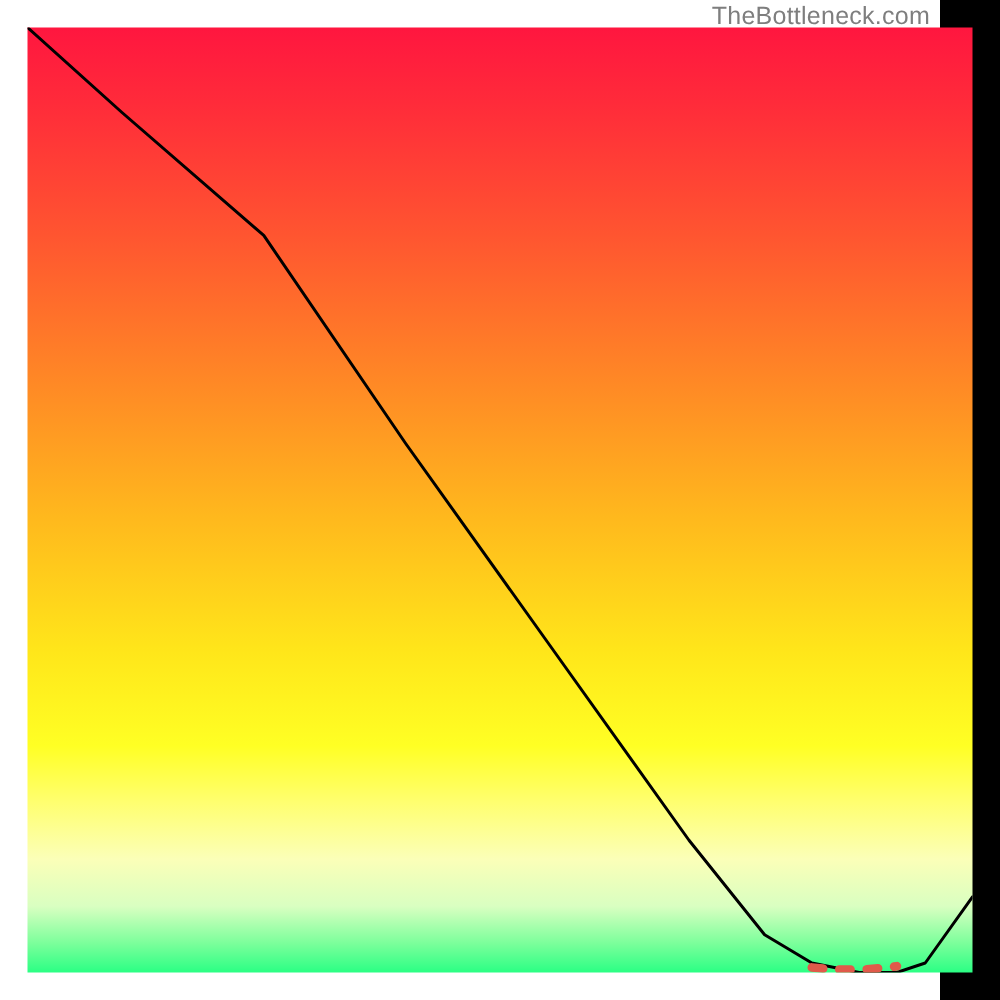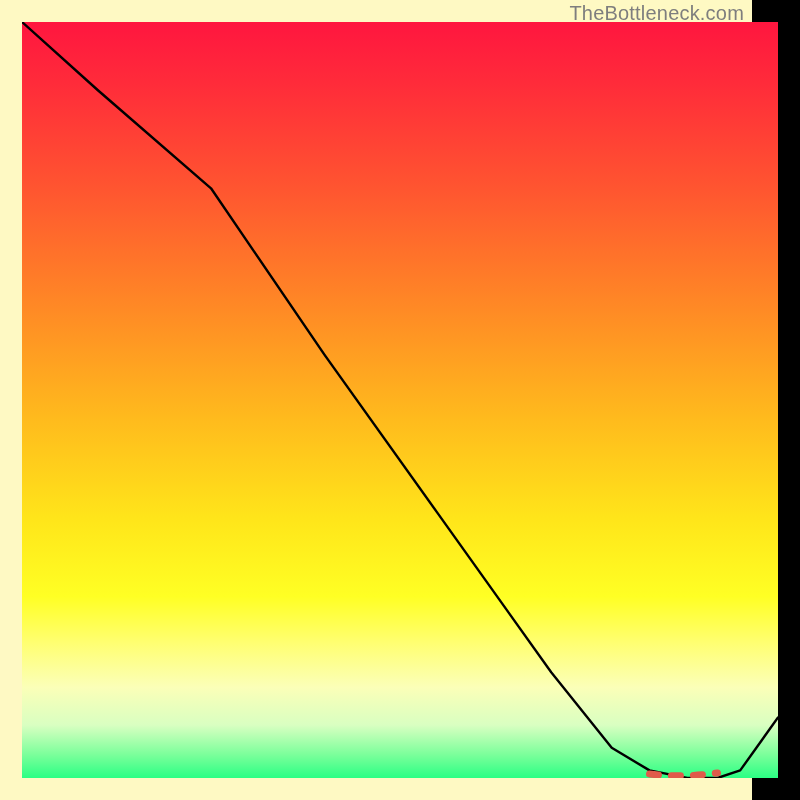--- a/index.html
+++ b/index.html
@@ -8,21 +8,21 @@
     width: 800px;
     height: 800px;
     background: #000;
     overflow: hidden;
     font-family: Arial, Helvetica, sans-serif;
   }
   .stage {
     position: relative;
     width: 752px;
     height: 800px;
-    background: #fef9c3;
+    background: #ffffff;
   }
   .watermark {
     position: absolute;
     top: 2px;
     right: 8px;
     color: #7e7e7e;
     font-size: 20px;
     font-weight: 500;
     letter-spacing: 0.2px;
     z-index: 4;

